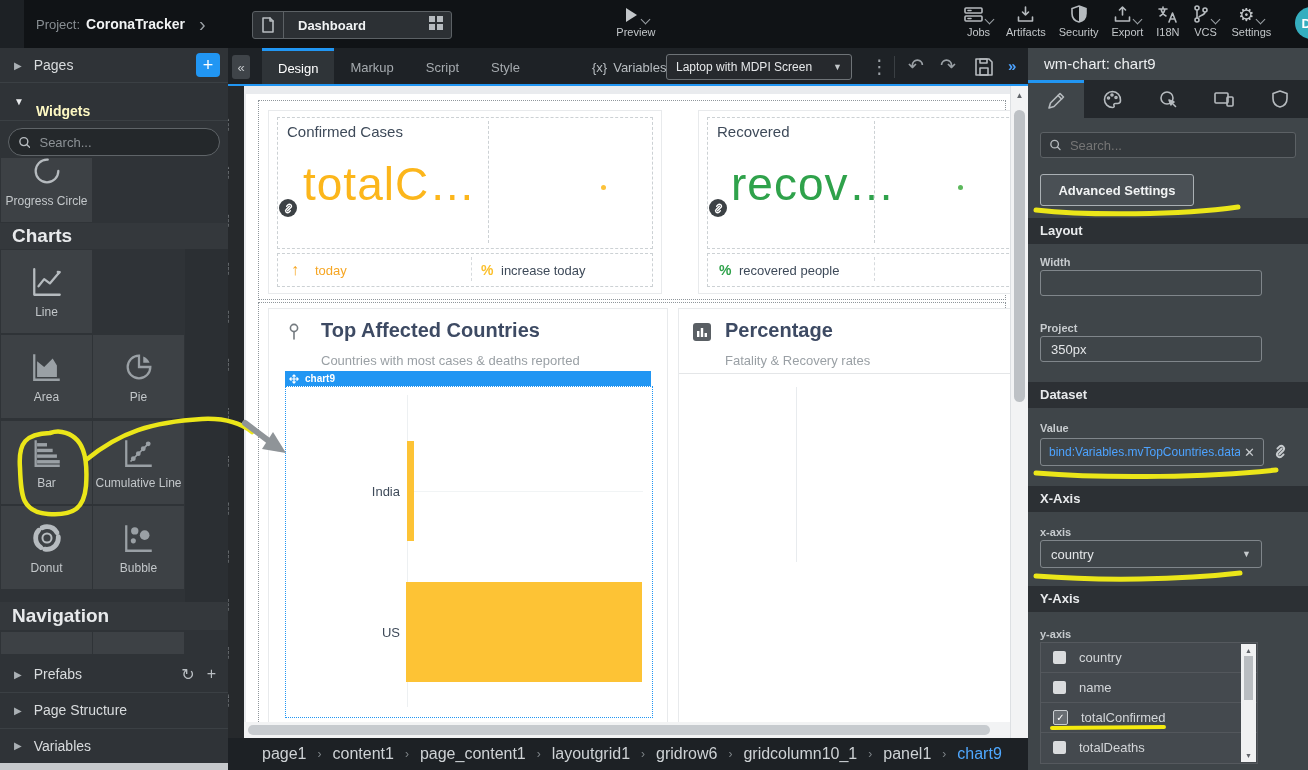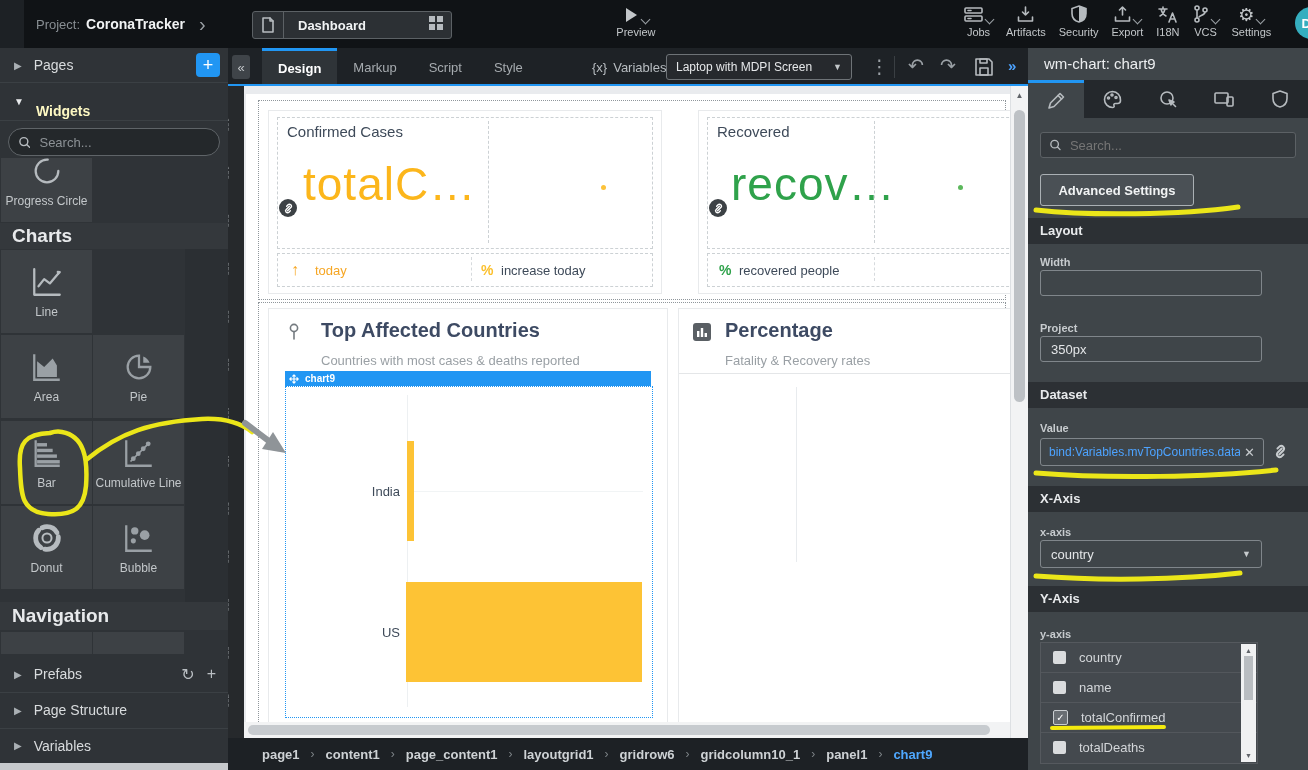--- a/index.html
+++ b/index.html
@@ -21,21 +21,21 @@
   #pagetab .gridicon{margin-right:8px;}
   .hact{display:flex;flex-direction:column;align-items:center;color:#c3c7ca;font-size:11px;gap:3px;}
   .hact .row{display:flex;align-items:flex-end;gap:3px;height:18px;}
   .avatar{width:32px;height:32px;border-radius:50%;background:#35aebf;color:#fff;font-size:13px;font-weight:bold;display:flex;align-items:center;justify-content:center;}
 
   
   #toolbar{left:228px;top:48px;width:800px;height:38px;background:#1e2226;}
   #canvas-topline{left:228px;top:84px;width:800px;height:2px;background:#2196f3;}
   .collapse-btn{left:4px;top:7px;width:18px;height:24px;background:#3f4449;border-radius:3px;color:#c3c7ca;font-size:13px;display:flex;align-items:center;justify-content:center;}
   .ttab{height:38px;display:flex;align-items:center;justify-content:center;font-size:13px;color:#a6abaf;padding:0 16px;box-sizing:border-box;}
-  .ttab.active{background:#2f3438;color:#fff;font-weight:bold;border-top:3px solid #2196f3;padding-top:0;}
+  .ttab.active{background:#2f3438;color:#fff;font-weight:normal;border-top:3px solid #2196f3;padding-top:0;}
   .varbtn{color:#b8bdc1;font-size:13px;gap:6px;}
   .devsel{width:186px;height:26px;border:1px solid #6e7377;border-radius:3px;color:#e6e8ea;font-size:12px;display:flex;align-items:center;padding:0 9px;box-sizing:border-box;background:#26292d;}
   .tbico{color:#9aa0a5;font-size:19px;line-height:1;}
 
   
   #sidebar{left:0;top:48px;width:228px;height:722px;background:#2f3337;}
   .srow{position:absolute;left:0;width:228px;border-bottom:1px solid #3b4044;display:flex;align-items:center;}
   .srow .tri{color:#aab0b4;font-size:10px;margin-left:14px;}
   .srow .lbl{color:#d9dcde;font-size:14px;margin-left:12px;}
   .plusbtn{position:absolute;left:196px;top:5px;width:24px;height:24px;background:#2196f3;border-radius:4px;color:#fff;font-size:18px;display:flex;align-items:center;justify-content:center;}
@@ -69,21 +69,21 @@
   .bar{position:absolute;background:#fdc335;}
   .axlbl{position:absolute;width:56px;text-align:right;font-size:13px;color:#3e4a59;}
   .vsb{position:absolute;left:782px;top:0;width:18px;height:652px;background:#f2f3f4;border-left:1px solid #dde0e3;box-sizing:border-box;}
   .vsb .thumb{position:absolute;left:3px;top:24px;width:11px;height:292px;background:#bdc1c5;border-radius:6px;}
   .hsb{position:absolute;left:16px;top:636px;width:766px;height:16px;background:#f2f3f4;}
   .hsb .thumb{position:absolute;left:4px;top:3px;width:742px;height:10px;background:#c7cbcf;border-radius:5px;}
   .sbarrow{color:#5f6368;font-size:8px;}
 
   
   #crumbbar{left:228px;top:738px;width:800px;height:32px;background:#1d2125;display:flex;align-items:center;padding-left:34px;box-sizing:border-box;gap:11px;}
-  .crumb{color:#ced2d5;font-size:13px;font-weight:bold;}
+  .crumb{color:#ced2d5;font-size:16px;}
   .crumb.active{color:#4fa8ff;}
   .csep{color:#7d8387;font-size:12px;}
 
   
   #inspector{left:1028px;top:48px;width:300px;height:722px;background:#3f4549;}
   #insp-title{position:absolute;left:16px;top:0;height:32px;line-height:32px;color:#eceef0;font-size:15px;}
   .itabs{position:absolute;left:0;top:32px;width:280px;height:38px;background:#24282c;display:flex;}
   .itab{width:56px;height:38px;display:flex;align-items:center;justify-content:center;box-sizing:border-box;}
   .itab.active{background:#3f4549;border-top:3px solid #2196f3;}
   .isearch{position:absolute;left:12px;top:84px;width:256px;height:26px;background:#34393d;border:1px solid #5c6165;border-radius:3px;}

